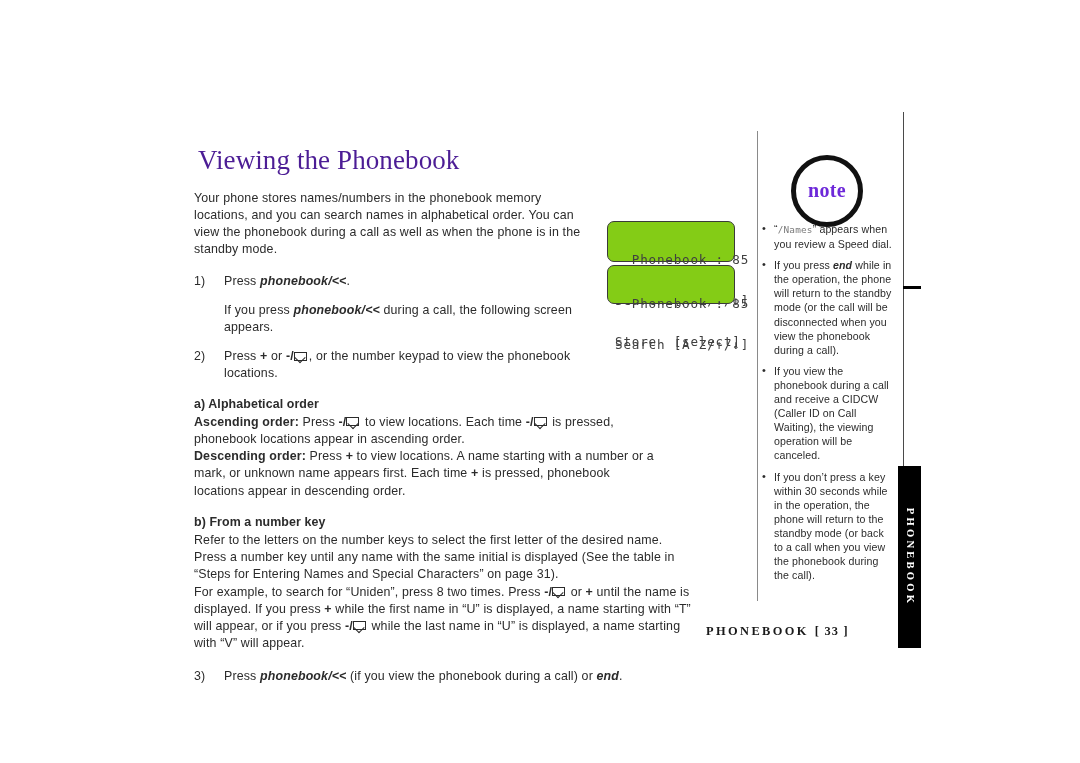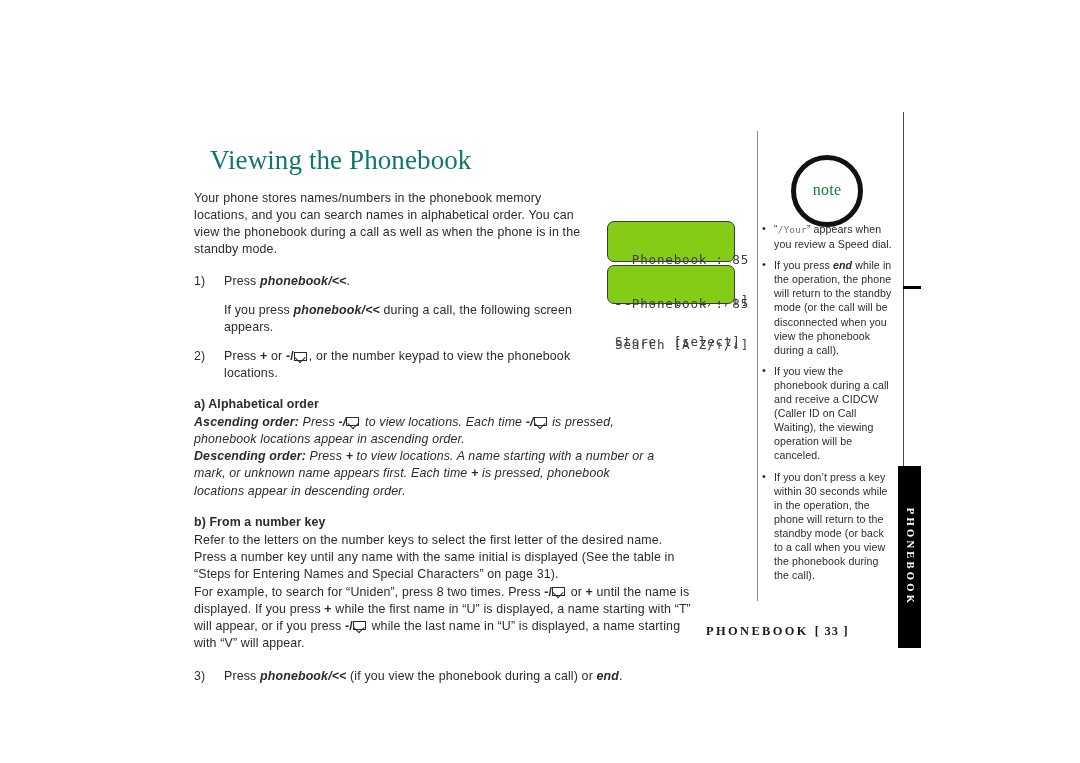--- a/index.html
+++ b/index.html
@@ -30,22 +30,22 @@
     left: 194px;
     top: 146px;
     width: 548px;
   }
 
   .page-title {
     font-family: "Liberation Serif", serif;
     font-size: 27px;
     font-weight: 400;
     letter-spacing: 0.1px;
-    color: #0f766e;
-    margin: 0 0 14px 16px;
+    color: #4c1d95;
+    margin: 0 0 14px 4px;
     line-height: 1.1;
   }
 
   .body-text {
     font-size: 12.4px;
     line-height: 17.2px;
     color: #2b2b2b;
     letter-spacing: 0.15px;
   }
 
@@ -85,21 +85,21 @@
     margin-bottom: 1px;
     font-size: 12.4px;
     letter-spacing: 0.1px;
   }
   .sect-head.tight { margin-top: 14px; }
 
   .para { margin: 0 0 0 0; }
   .para + .para { margin-top: 0px; }
 
   .w1 { width: 386px; }
-  .w2 { width: 465px; font-style: italic; }
+  .w2 { width: 465px; }
   .w3 { width: 500px; }
   .w4 { width: 460px; }
 
   
   .env {
     display: inline-block;
     width: 13px;
     height: 9px;
     border: 1.3px solid #2b2b2b;
     position: relative;
@@ -176,25 +176,26 @@
     height: 72px;
     border: 5.5px solid #111111;
     border-radius: 50%;
     box-sizing: border-box;
     display: flex;
     align-items: center;
     justify-content: center;
   }
   .note-badge span {
     font-family: "Liberation Serif", serif;
-    font-size: 16px;
-    color: #15803d;
+    font-size: 20px;
+    color: #6d28d9;
     letter-spacing: 0.3px;
     line-height: 1;
     padding-bottom: 2px;
+    font-weight: bold;
   }
 
   
   .notes {
     position: absolute;
     left: 762px;
     top: 222px;
     width: 132px;
     font-size: 10.6px;
     line-height: 14.1px;
@@ -327,21 +328,21 @@
   <div class="v-rule-right"></div>
   <div class="h-tick"></div>
 
   <div class="note-badge">
     <span>note</span>
   </div>
 
   <div class="notes">
 
     <div class="note-item">
-      <span>“</span><span class="lcdfont">/Your</span><span>” appears when you review a Speed dial.</span>
+      <span>“</span><span class="lcdfont">/Names</span><span>” appears when you review a Speed dial.</span>
     </div>
 
     <div class="note-item">
       <span>If you press </span><span class="bi">end</span><span> while in the operation, the phone will return to the standby mode (or the call will be disconnected when you view the phonebook during a call).</span>
     </div>
 
     <div class="note-item">If you view the phonebook during a call and receive a CIDCW (Caller ID on Call Waiting), the viewing operation will be canceled.</div>
 
     <div class="note-item">If you don’t press a key within 30 seconds while in the operation, the phone will return to the standby mode (or back to a call when you view the phonebook during the call).</div>
 

